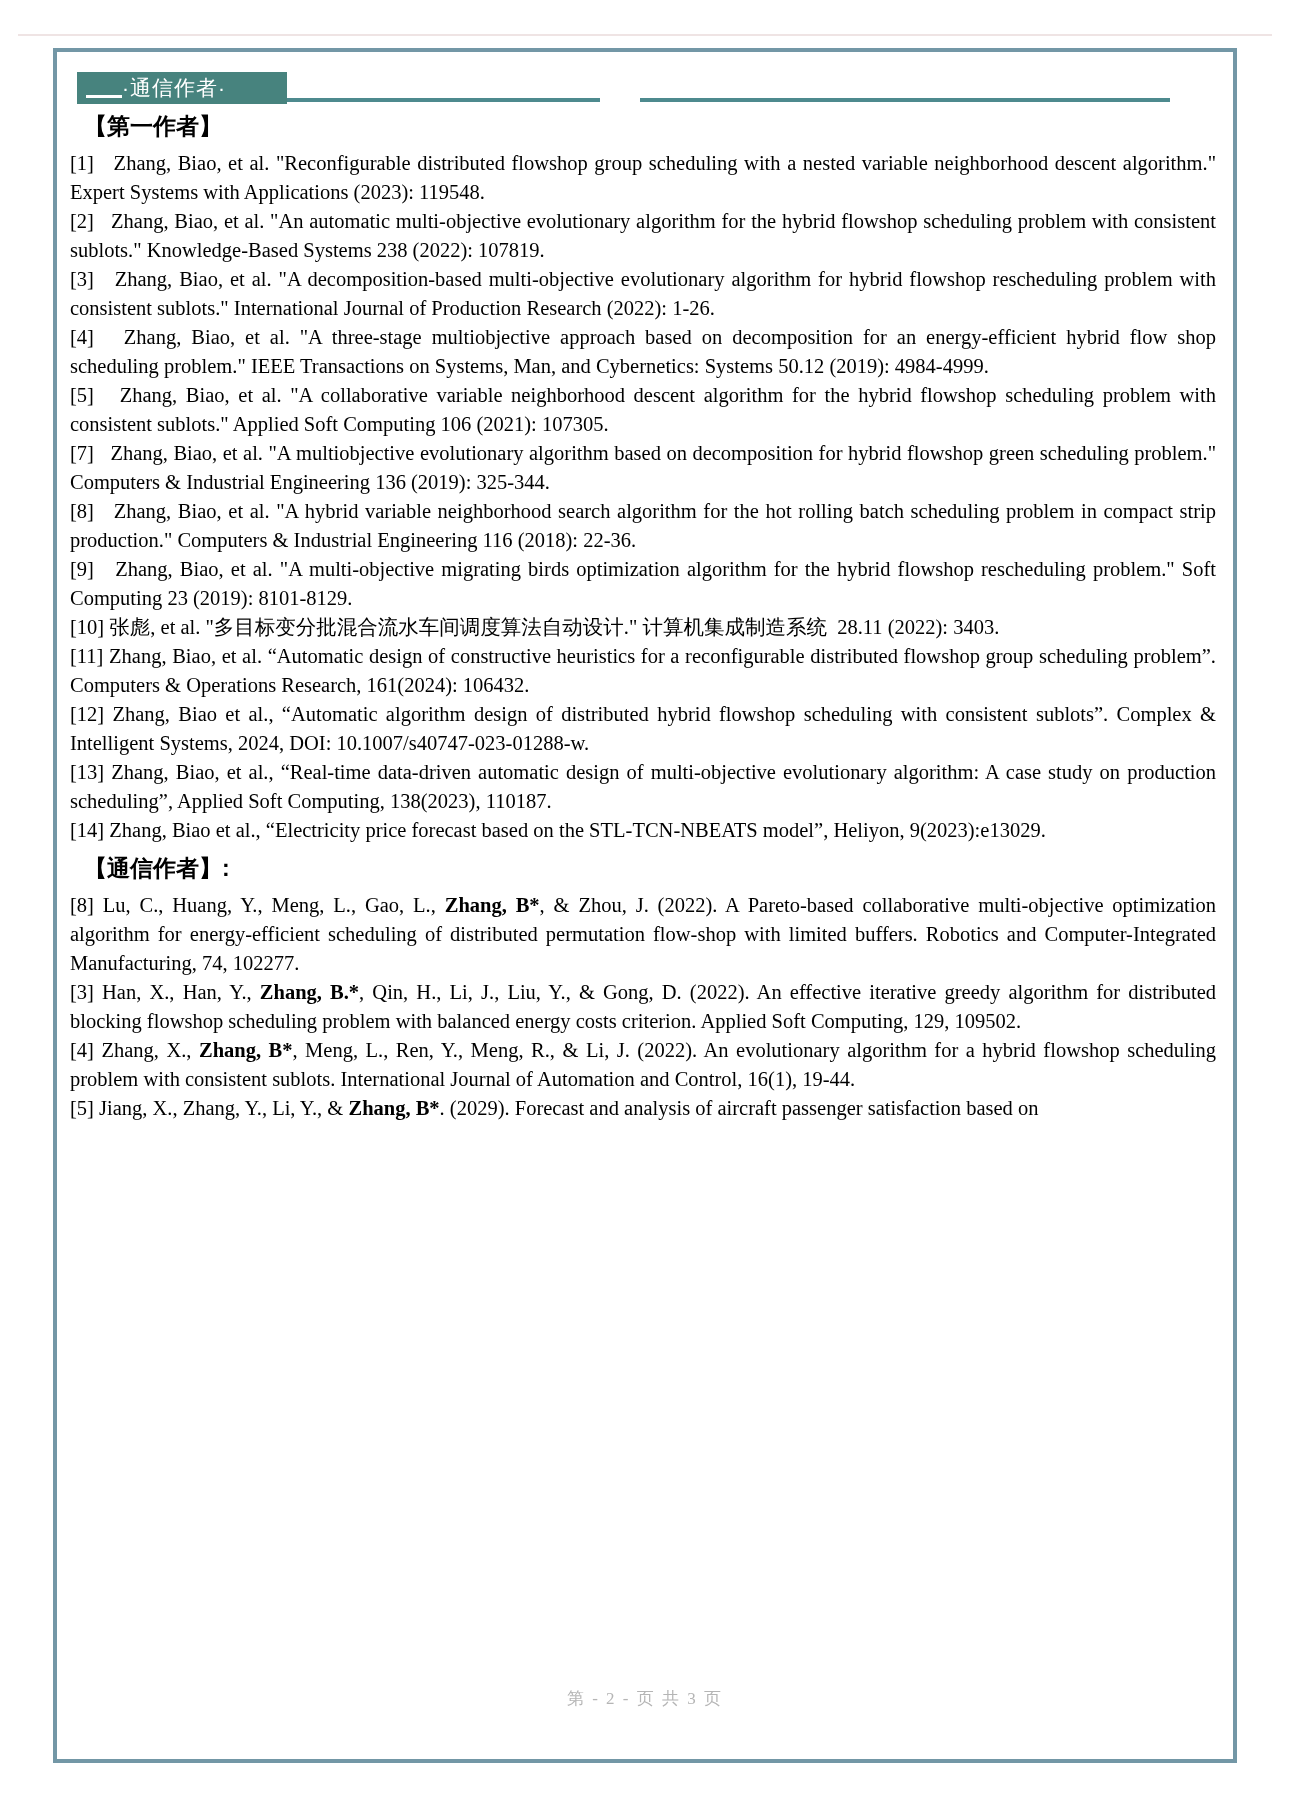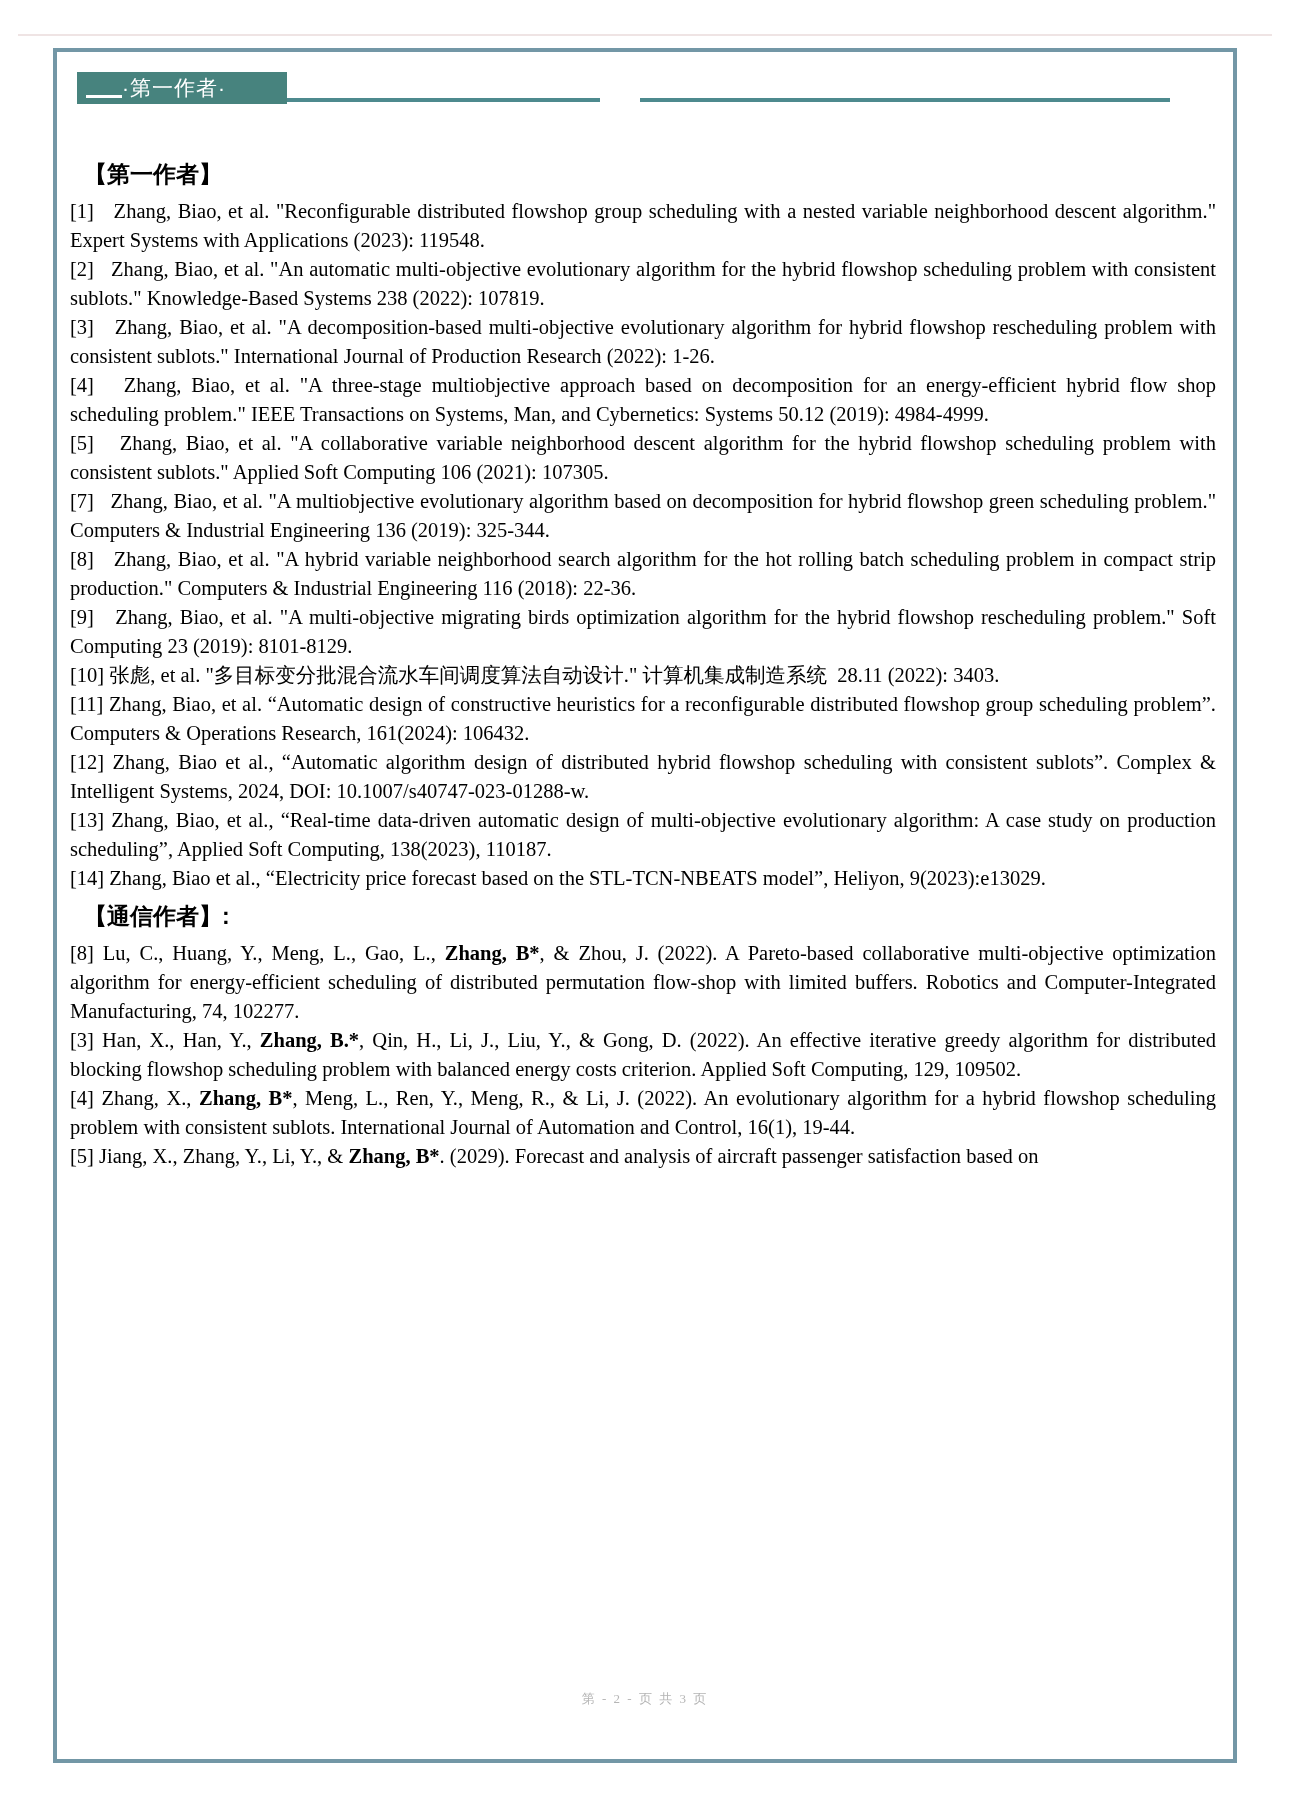--- a/index.html
+++ b/index.html
@@ -25,48 +25,48 @@
   }
   .badge-label{
     position:absolute;left:45px;top:0;height:32px;line-height:32px;
     color:#ffffff;font-family:"Liberation Sans","DejaVu Sans",sans-serif;
     font-size:21px;letter-spacing:1px;white-space:nowrap;
   }
   .hline{position:absolute;top:98px;height:4px;background:#4e8a8e;}
   .hline1{left:287px;width:313px;}
   .hline2{left:640px;width:530px;}
   .content{
-    position:absolute;left:70px;top:103px;width:1146px;margin-top:48px;
+    position:absolute;left:70px;top:103px;width:1146px;
   }
   .sec-heading{
     font-family:"Liberation Sans","DejaVu Sans",sans-serif;
     font-size:23px;font-weight:600;line-height:46px;height:46px;
     margin:0 0 0 14px;padding:0;color:#000;
   }
   .ref{
     margin:0;padding:0;
     font-size:20.5px;line-height:29px;
     text-align:justify;text-justify:inter-word;
   }
   .ref .b{font-weight:bold;}
   .footer{
     position:absolute;left:0;top:1686px;width:1290px;height:26px;line-height:26px;
-    text-align:center;color:#b5b5b5;font-size:13px;letter-spacing:2px;
+    text-align:center;color:#b5b5b5;font-size:17px;letter-spacing:2px;
     font-family:"Liberation Serif","DejaVu Serif",serif;
   }
 </style>
 </head>
 <body>
 
 <div class="top-faint-line"></div>
 <div class="frame"></div>
 
 <div class="badge">
   <span class="badge-underline"></span>
-  <span class="badge-label">·第一作者·</span>
+  <span class="badge-label">·通信作者·</span>
 </div>
 <div class="hline hline1"></div>
 <div class="hline hline2"></div>
 
 <div class="content" id="sections-root">
     <div>
       <h2 class="sec-heading">【第一作者】</h2>
       <p class="ref"><span>[1]&nbsp;&nbsp;&nbsp;Zhang, Biao, et al. "Reconfigurable distributed flowshop group scheduling with a nested variable neighborhood descent algorithm." Expert Systems with Applications (2023): 119548.</span></p>
       <p class="ref"><span>[2]&nbsp;&nbsp;&nbsp;Zhang, Biao, et al. "An automatic multi-objective evolutionary algorithm for the hybrid flowshop scheduling problem with consistent sublots." Knowledge-Based Systems 238 (2022): 107819.</span></p>
       <p class="ref"><span>[3]&nbsp;&nbsp;&nbsp;Zhang, Biao, et al. "A decomposition-based multi-objective evolutionary algorithm for hybrid flowshop rescheduling problem with consistent sublots." International Journal of Production Research (2022): 1-26.</span></p>

